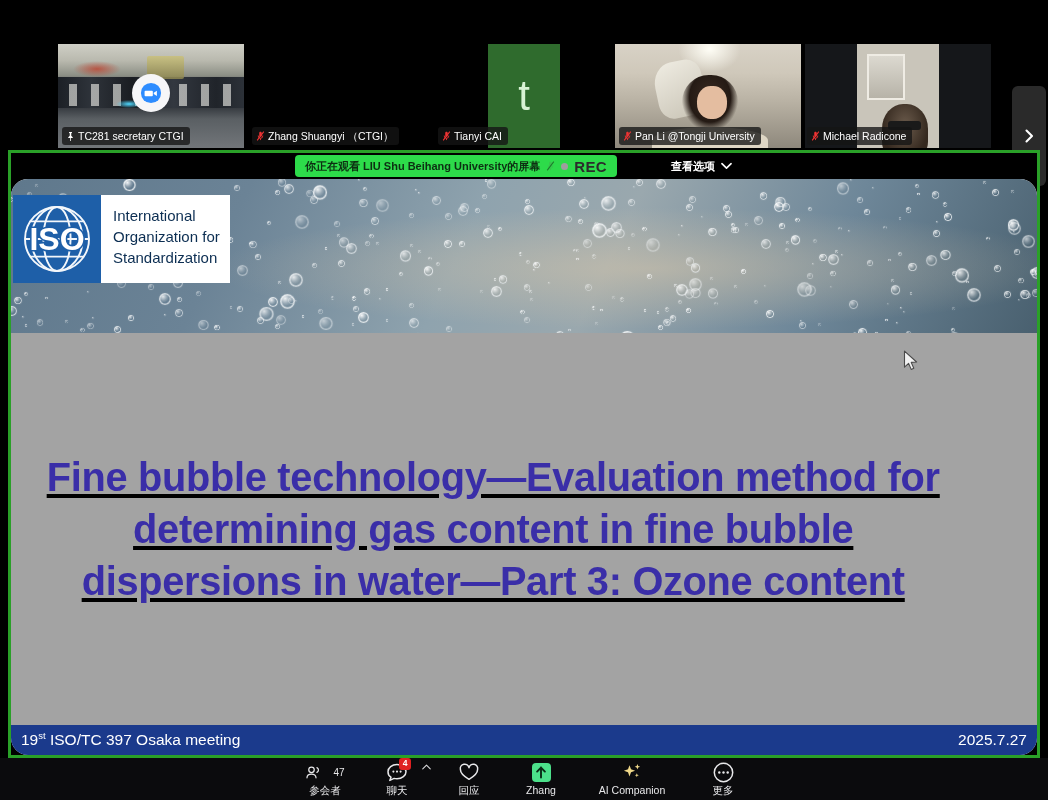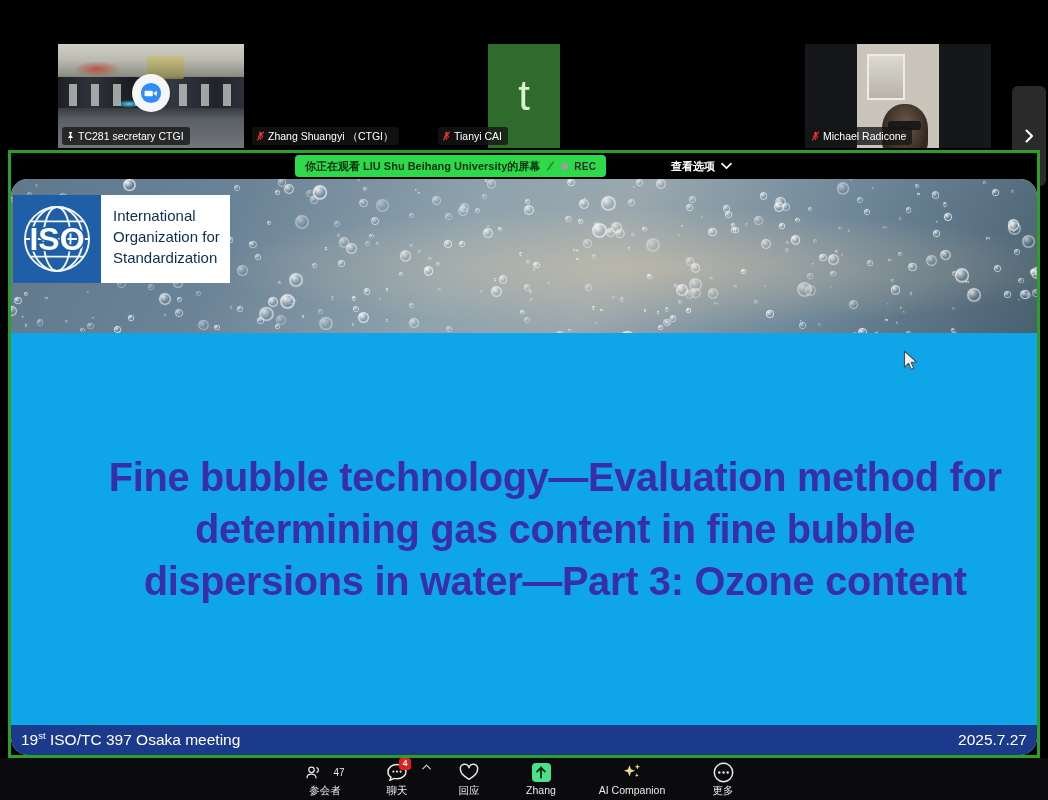--- a/index.html
+++ b/index.html
@@ -128,21 +128,21 @@
     position: absolute; left: 0; top: 0; width: 100%; height: 26px;
     background: #000;
   }
   .share-banner {
     position: absolute; left: 284px; top: 2px; height: 22px;
     background: #2ddb4a; border-radius: 4px;
     display: flex; align-items: center; gap: 6px; padding: 0 10px;
     color: #0d2f12; font-size: 11px; font-weight: bold; white-space: nowrap;
   }
   .rec-dot { width: 7px; height: 7px; border-radius: 50%; background: #9e9e9e; }
-  .rec-label { font-size: 10px; letter-spacing: .3px; color: #2c2c2c; }
+  .rec-label { font-size: 15px; letter-spacing: .3px; color: #2c2c2c; }
   .view-options {
     position: absolute; left: 650px; top: 2px; height: 22px;
     background: #000; border-radius: 4px; padding: 0 10px;
     display: flex; align-items: center; gap: 6px;
     color: #fff; font-size: 11px; font-weight: bold; cursor: pointer;
   }
   .chev-d { width: 11px; height: 8px; }
 
   
   .slide {
@@ -172,21 +172,21 @@
     display: flex; align-items: center; justify-content: center; position: relative;
   }
   .iso-mark svg { width: 80px; height: 80px; }
   .iso-text {
     background: #fff; color: #0c2e52;
     font-size: 15px; line-height: 21px; padding: 10px 10px 10px 12px;
     white-space: pre-line; font-weight: 400;
   }
   .slide-body {
     position: absolute; left: 0; right: 0; top: 154px; bottom: 30px;
-    background: #0ea5e9; display: flex; align-items: center; justify-content: flex-end;
+    background: #a3a3a3; display: flex; align-items: center; justify-content: flex-start; text-decoration: underline;
   }
   .slide-title {
     width: 94%; text-align: center;
     color: #3a2ea8; font-weight: bold;
     font-size: 41px; line-height: 52px;
     letter-spacing: -.3px;
     transform: scaleX(.97);
   }
   .slide-footer {
     position: absolute; left: 0; right: 0; bottom: 0; height: 30px;
@@ -276,20 +276,38 @@
         <svg class="mic-muted" viewBox="0 0 12 14">
           <path d="M6 1.4c1 0 1.7.8 1.7 1.7v3.3c0 1-.8 1.7-1.7 1.7s-1.7-.8-1.7-1.7V3.1c0-1 .8-1.7 1.7-1.7z" fill="#e33"></path>
           <path d="M3 6.4v.6A3 3 0 0 0 6 10a3 3 0 0 0 3-3v-.6" stroke="#e33" stroke-width="1.2" fill="none"></path>
           <rect x="5.4" y="10" width="1.2" height="2.4" fill="#e33"></rect>
           <path d="M1.6 12.8L10.4 1.2" stroke="#e33" stroke-width="1.4"></path>
         </svg>
         <span>Tianyi CAI</span>
       </div>
     </div>
 
+    <div class="tile" style="left:615px; width:186px;">
+      <div class="cam-pan">
+        <div class="glow"></div>
+        <div class="arm"></div>
+        <div class="head"></div>
+        <div class="face"></div>
+        <div class="body"></div>
+      </div>
+      <div class="tile-name">
+        <svg class="mic-muted" viewBox="0 0 12 14">
+          <path d="M6 1.4c1 0 1.7.8 1.7 1.7v3.3c0 1-.8 1.7-1.7 1.7s-1.7-.8-1.7-1.7V3.1c0-1 .8-1.7 1.7-1.7z" fill="#e33"></path>
+          <path d="M3 6.4v.6A3 3 0 0 0 6 10a3 3 0 0 0 3-3v-.6" stroke="#e33" stroke-width="1.2" fill="none"></path>
+          <rect x="5.4" y="10" width="1.2" height="2.4" fill="#e33"></rect>
+          <path d="M1.6 12.8L10.4 1.2" stroke="#e33" stroke-width="1.4"></path>
+        </svg>
+        <span>Pan Li @Tongji University</span>
+      </div>
+    </div>
 
     <div class="tile" style="left:805px; width:186px;">
       <div style="position:absolute; left:52px; top:0; width:82px; height:100%;">
         <div class="cam-mike">
           <div class="wall"></div>
           <div class="frame"></div>
           <div class="head2"></div>
           <div class="glasses"></div>
         </div>
       </div>

